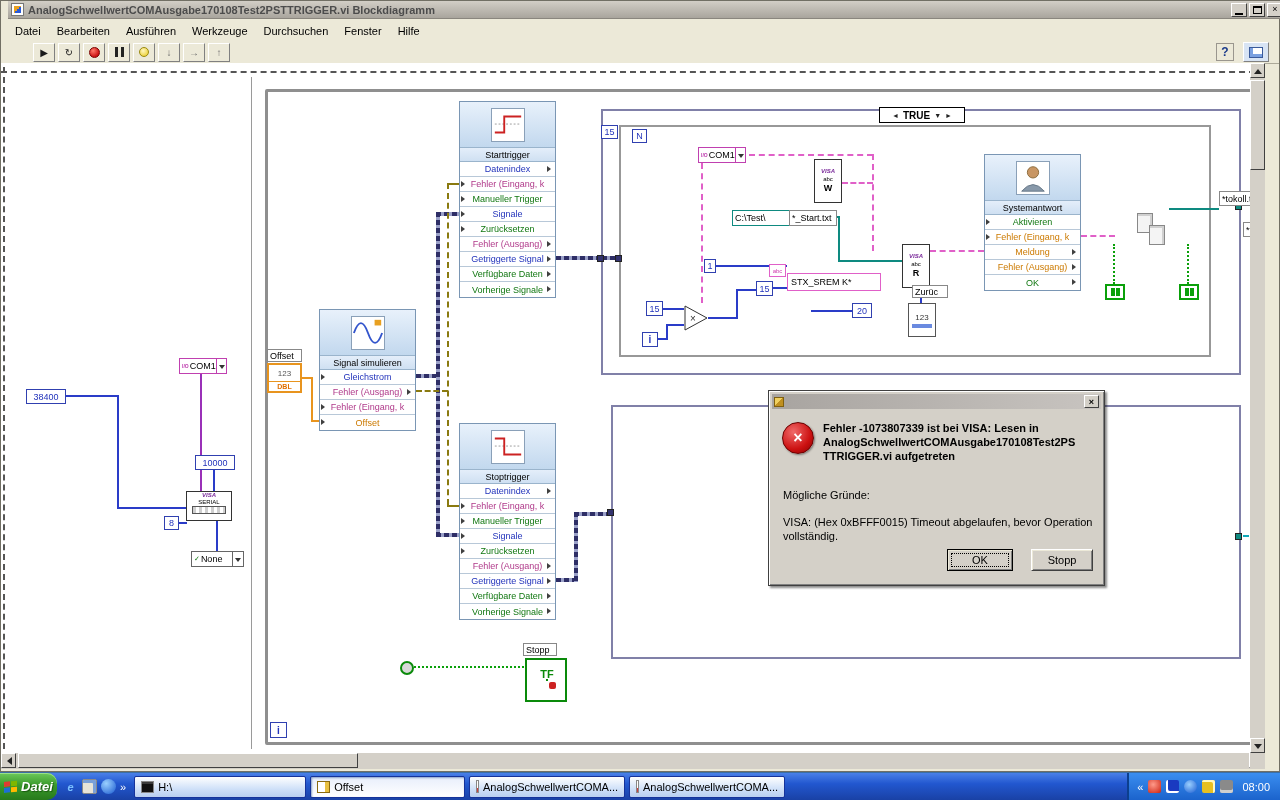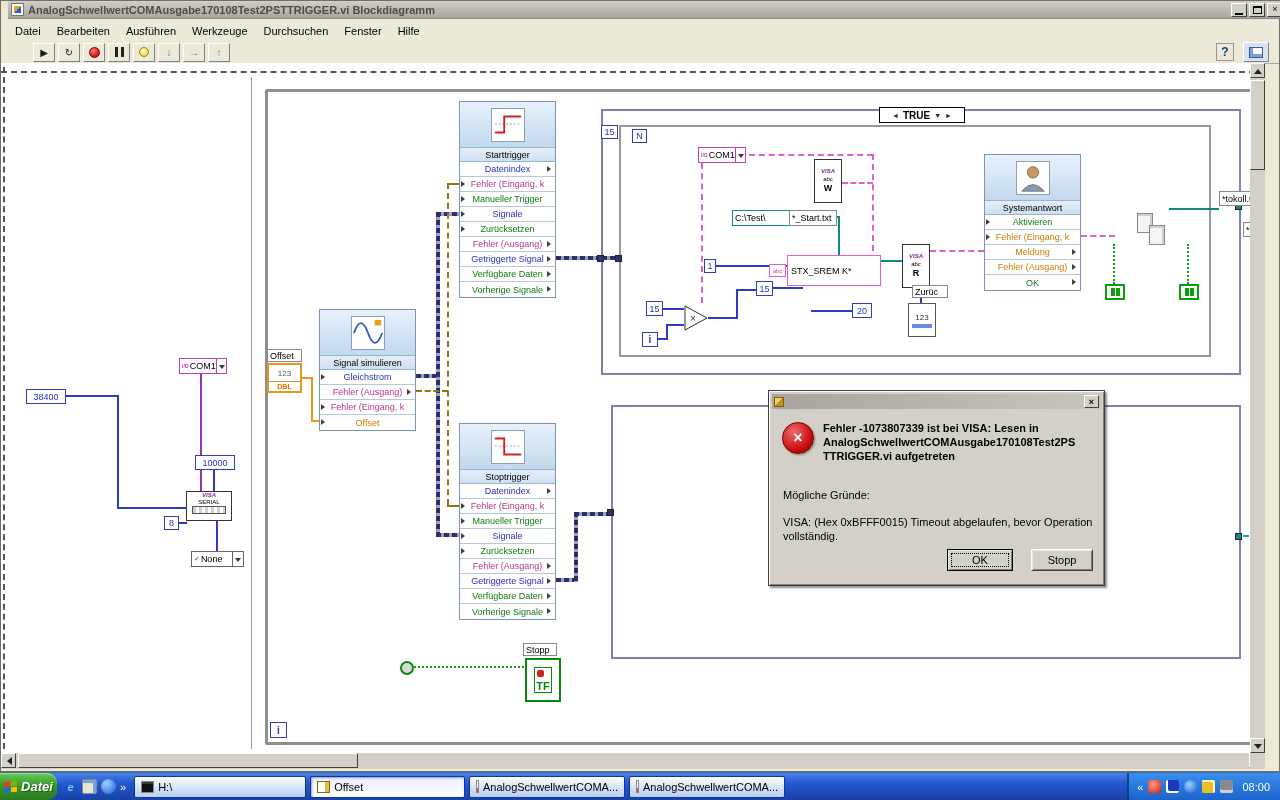--- a/index.html
+++ b/index.html
@@ -54,21 +54,21 @@
 .combo.gray{border-color:#666;}
 .combo.gray .dd{border-left-color:#666;}
 .visabox{background:#fff;border:1px solid #333;display:flex;flex-direction:column;align-items:center;justify-content:center;font-size:6px;line-height:1.2;z-index:4;}
 .visabox .vv{color:#7a2a9a;font-style:italic;font-weight:bold;font-size:6px;}
 .visabox .vb{font-weight:bold;font-size:9px;}
 .serialnode{background:#fff;border:1px solid #333;z-index:4;display:flex;flex-direction:column;align-items:center;}
 .serialnode .disp{width:34px;height:8px;margin-top:1px;border:1px solid #555;background:repeating-linear-gradient(90deg,#cfcfcf 0 3px,#fff 3px 6px);}
 .offterm{border:2px solid #e8941e;background:#fff;z-index:4;display:flex;flex-direction:column;}
 .offterm .digits{flex:1;display:flex;align-items:center;justify-content:center;font-size:8px;color:#555;}
 .offterm .dbl{height:10px;border-top:1px solid #e8941e;color:#e07000;font-size:7px;font-weight:bold;text-align:center;line-height:9px;}
-.stopterm{border:2px solid #0a8a0a;background:#fff;padding:7px;z-index:4;}
+.stopterm{border:2px solid #0a8a0a;background:#fff;padding:19px;z-index:4;}
 .stopterm .in{border:1px solid #0a8a0a;height:100%;position:relative;display:flex;align-items:flex-end;justify-content:center;}
 .stopterm .reddot{position:absolute;left:2px;top:2px;width:7px;height:7px;background:#cc2222;border-radius:2px;}
 .stopterm .tf{color:#0a8a0a;font-weight:bold;font-size:11px;line-height:1;}
 .rndconst{border:2px solid #0a8a0a;border-radius:50%;background:#d8d8d8;z-index:4;}
 .iterm{background:#fff;border:1px solid #3040b0;color:#2233bb;font-size:10px;font-weight:bold;display:flex;align-items:center;justify-content:center;z-index:4;}
 .convbox{background:#fff;border:1px solid #555;z-index:4;display:flex;flex-direction:column;align-items:center;justify-content:center;}
 .convbox .d{font-size:8px;color:#333;}
 .convbox .u{width:80%;height:4px;background:#6a8ae0;margin-top:2px;}
 .fileicon{background:#f4f4f4;border:1px solid #888;box-shadow:inset -2px 2px 0 #d0d0d0;z-index:4;}
 .gbool{border:2px solid #0aa00a;background:#fff;z-index:4;display:flex;align-items:center;justify-content:center;gap:1px;}
@@ -413,21 +413,21 @@
 
     <div class="abs labelbox" style="left:731px;top:147px;width:58px;height:16px;border-color:#0e8a80;color:#000;">C:\Test\</div>
     <div class="abs labelbox" style="left:788px;top:147px;width:48px;height:16px;">*_Start.txt</div>
     <div class="abs wt" style="left:789px;top:153px;width:50px;height:2px;"></div>
     <div class="abs wt" style="left:837px;top:153px;width:2px;height:46px;"></div>
     <div class="abs wt" style="left:837px;top:197px;width:64px;height:2px;"></div>
 
     <div class="abs const" style="left:703px;top:196px;width:12px;height:14px;">1</div>
     <div class="abs wi" style="left:714px;top:202px;width:72px;height:2px;"></div>
     <div class="abs abctab" style="left:768px;top:201px;width:17px;height:13px;">abc</div>
-    <div class="abs strbox" style="left:786px;top:192px;width:94px;height:31px;">STX_SREM K*</div>
+    <div class="abs strbox" style="left:786px;top:210px;width:94px;height:18px;">STX_SREM K*</div>
 
     <div class="abs const" style="left:755px;top:218px;width:17px;height:15px;">15</div>
     <div class="abs wi" style="left:772px;top:224px;width:30px;height:2px;"></div>
     <div class="abs const" style="left:645px;top:238px;width:17px;height:15px;">15</div>
     <div class="abs wi" style="left:662px;top:245px;width:21px;height:2px;"></div>
     <svg class="abs" style="left:683px;top:242px;width:24px;height:26px;z-index:4;" viewBox="0 0 24 26">
         <polygon points="1,1 23,13 1,25" fill="#fff" stroke="#333"></polygon>
         <text x="6" y="17" font-size="10" fill="#333">×</text>
       </svg>
     <div class="abs iterm" style="left:641px;top:269px;width:16px;height:15px;">i</div>

